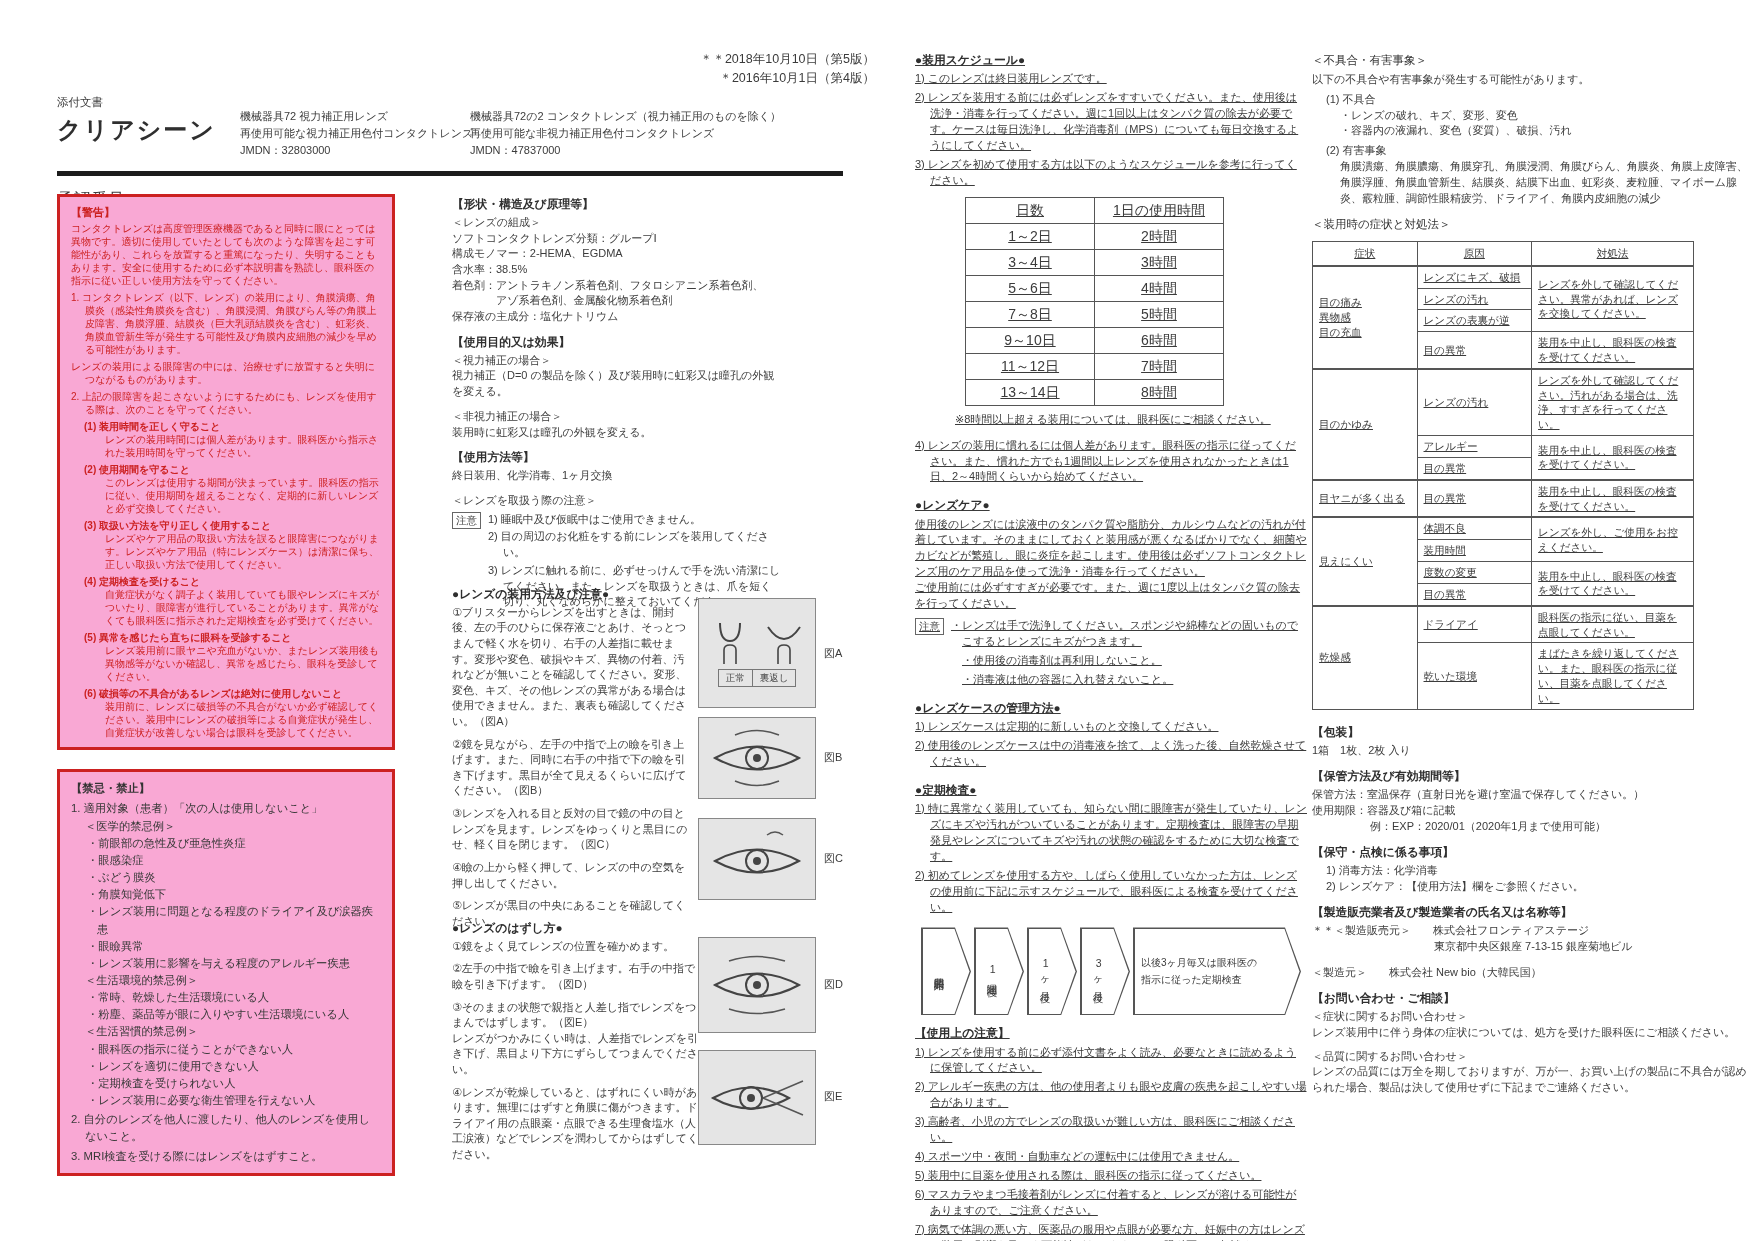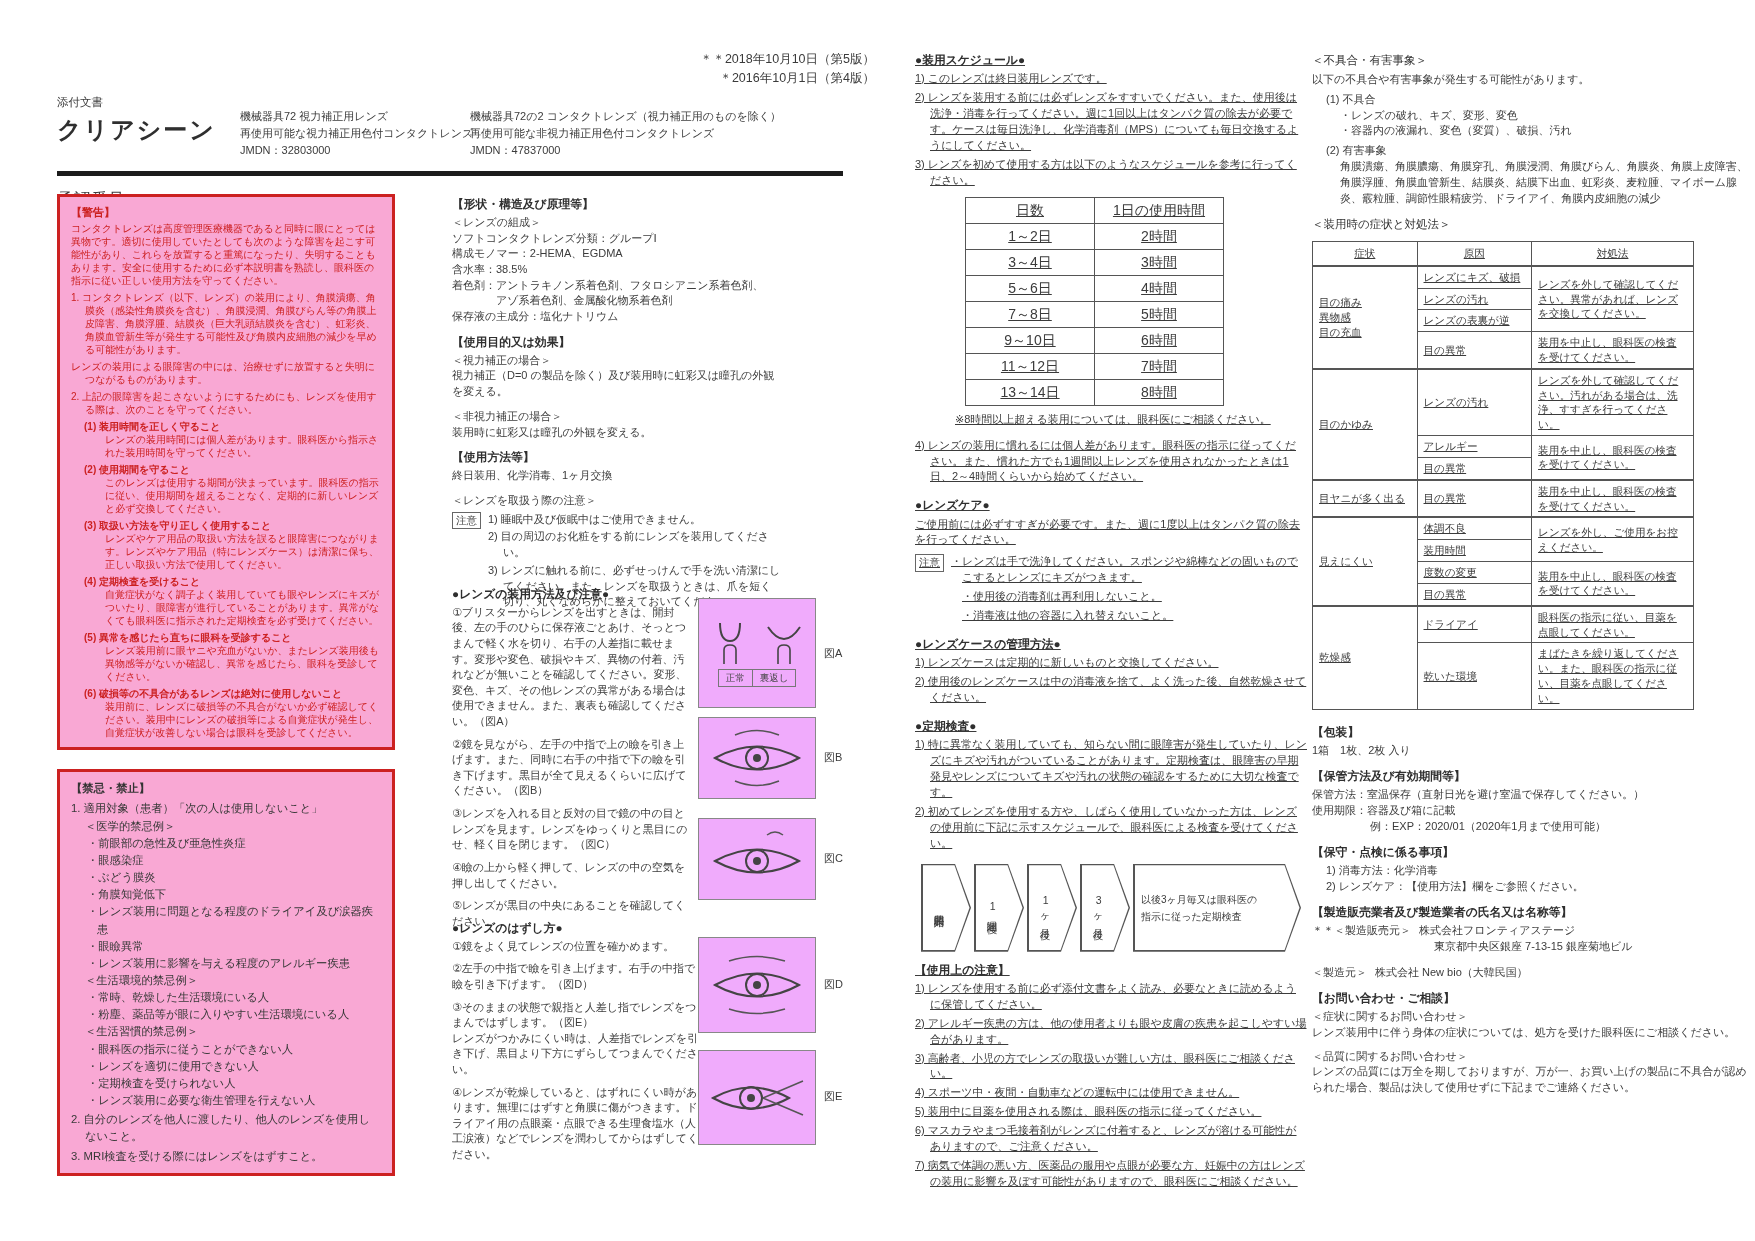--- a/index.html
+++ b/index.html
@@ -42,21 +42,21 @@
   .gap{height:9px;}
   .ln{margin:0;}
   .ind{margin-left:44px;}
   .note-row{display:flex;margin-top:3px;align-items:flex-end;}
   .chui{border:1px solid #666;align-self:flex-start;padding:0 3px;margin-right:7px;font-size:10.5px;white-space:nowrap;color:#444;}
   .hang{padding-left:15px;text-indent:-15px;margin:0 0 2px 0;}
   #wearing{left:452px;top:586px;width:240px;font-size:11px;line-height:1.42;}
   #wearing p, #removal p{margin:0 0 7px 0;}
   #removal{left:452px;top:920px;width:252px;font-size:11px;line-height:1.42;}
   
-  .figbox{left:698px;width:118px;border:1px solid #888;box-sizing:border-box;background:#f0abfc;
+  .figbox{left:698px;width:118px;border:1px solid #888;box-sizing:border-box;background:#e5e5e5;
           display:flex;flex-direction:column;align-items:center;justify-content:center;}
   #figA{top:598px;height:110px;}
   #figB{top:717px;height:82px;}
   #figC{top:818px;height:82px;}
   #figD{top:937px;height:96px;}
   #figE{top:1050px;height:95px;}
   .figlabel{left:824px;font-size:11px;color:#3b3b3b;}
   #lblA{top:646px;}#lblB{top:750px;}#lblC{top:851px;}#lblD{top:977px;}#lblE{top:1089px;}
   .ab-icons{display:flex;gap:14px;}
   .ab-row{display:flex;border:1px solid #777;margin-top:4px;}
@@ -91,21 +91,21 @@
   .ind2{margin-left:28px;}
   #sym-table{margin:8px 0 14px 0;width:382px;text-decoration:underline;}
   #sym-table th,#sym-table td{
     border:1px solid #555;font-weight:normal;font-size:10.6px;color:#3b3b3b;
     padding:3px 6px;vertical-align:middle;text-align:left;line-height:1.4;}
   #sym-table th{text-align:center;padding:4px 6px;}
   #sym-table .cs{width:96px;}
   #sym-table .cc{width:106px;}
   #sym-table .cr{width:156px;}
   #sym-table tr.grp td{border-top:2px solid #555;}
-  .mk-line{display:flex;gap:8px;}
+  .mk-line{display:flex;gap:22px;}
   .mk-ind{margin-left:122px;}
   svg{display:block;}
 </style>
 </head>
 <body>
 
 <div class="abs" id="revision">
   <div>＊＊2018年10月10日（第5版）</div>
   <div>＊2016年10月1日（第4版）</div>
 </div>
@@ -333,20 +333,21 @@
           <td>13～14日</td>
           <td>8時間</td>
         </tr>
   </tbody>
     </table>
   <div class="sched-note">※8時間以上超える装用については、眼科医にご相談ください。</div>
   <div class="hang">4) レンズの装用に慣れるには個人差があります。眼科医の指示に従ってください。また、慣れた方でも1週間以上レンズを使用されなかったときは1日、2～4時間くらいから始めてください。</div>
   <div class="gap"></div>
 
   <div class="sec-t">●レンズケア●</div>
+  <div>使用後のレンズには涙液中のタンパク質や脂肪分、カルシウムなどの汚れが付着しています。そのままにしておくと装用感が悪くなるばかりでなく、細菌やカビなどが繁殖し、眼に炎症を起こします。使用後は必ずソフトコンタクトレンズ用のケア用品を使って洗浄・消毒を行ってください。</div>
   <div>ご使用前には必ずすすぎが必要です。また、週に1度以上はタンパク質の除去を行ってください。</div>
   <div class="note-row" style="margin-top:6px">
     <span class="chui">注意</span>
     <div>
       <div class="hang" style="padding-left:11px;text-indent:-11px">・レンズは手で洗浄してください。スポンジや綿棒などの固いものでこするとレンズにキズがつきます。</div>
       <div class="hang" style="padding-left:11px;text-indent:-11px;margin-left:11px">・使用後の消毒剤は再利用しないこと。</div>
       <div class="hang" style="padding-left:11px;text-indent:-11px;margin-left:11px">・消毒液は他の容器に入れ替えないこと。</div>
     </div>
   </div>
   <div class="gap"></div>

